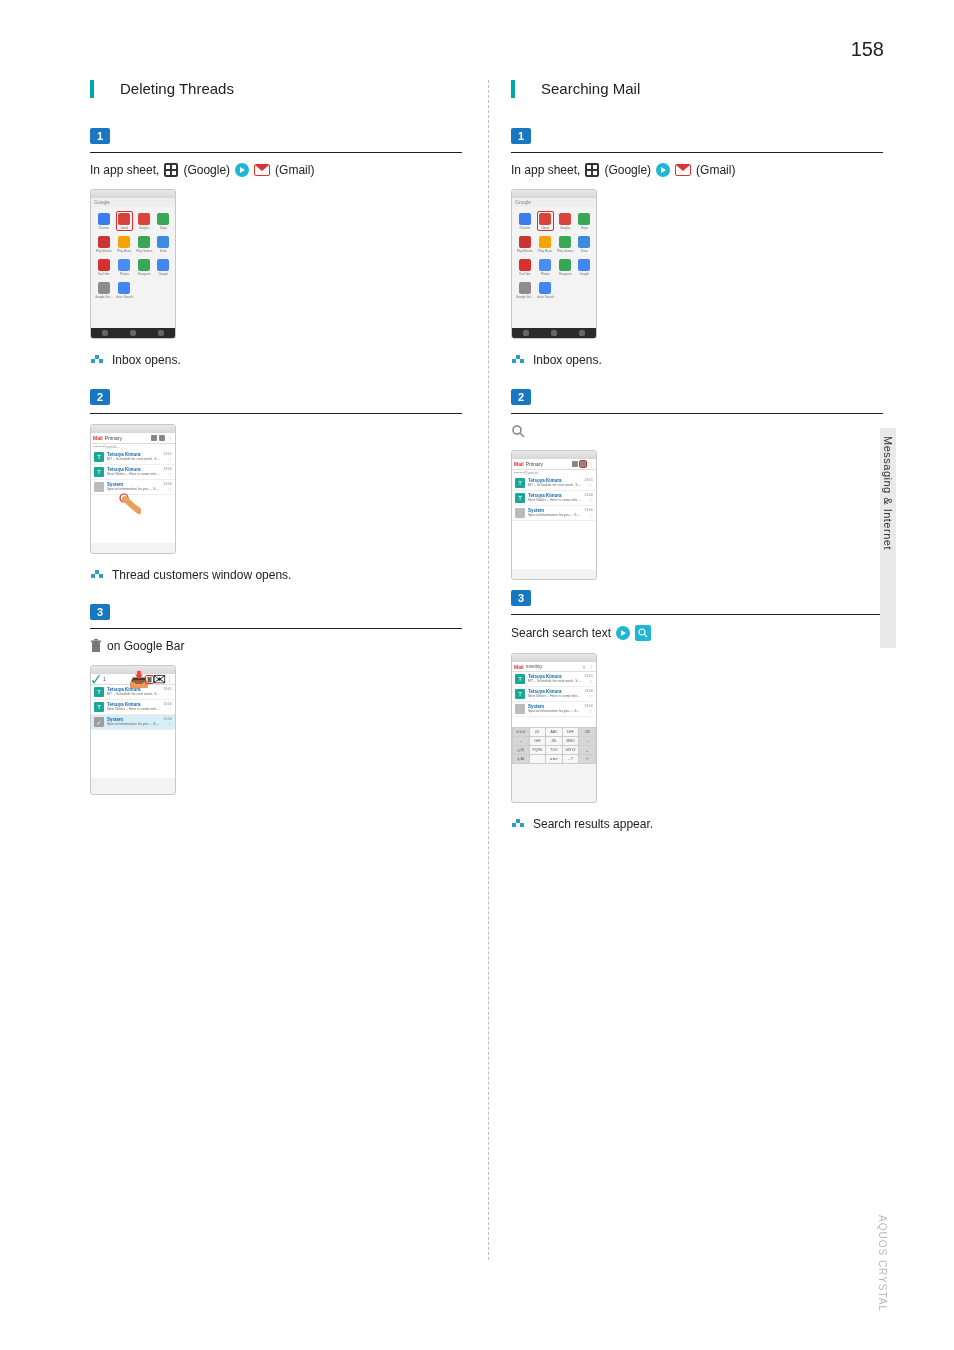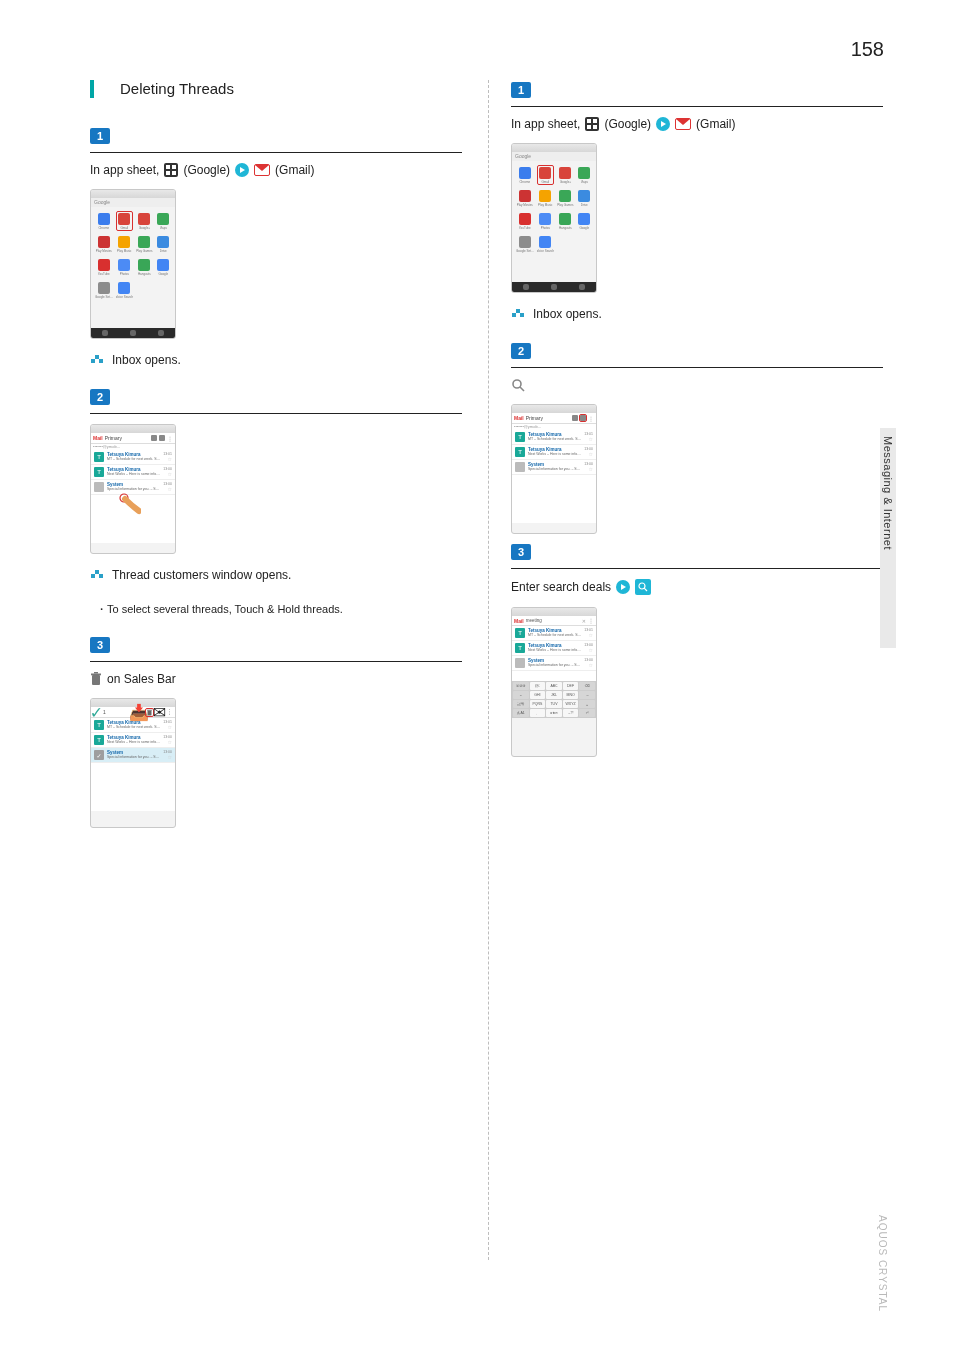--- a/index.html
+++ b/index.html
@@ -243,35 +243,34 @@
         <div class="note-line">
           <span class="result-icon">
               <svg viewBox="0 0 14 14">
                 <rect x="1" y="6" width="4" height="4" fill="#2aa0c8"></rect>
                 <rect x="5" y="2" width="4" height="4" fill="#2aa0c8"></rect>
                 <rect x="9" y="6" width="4" height="4" fill="#2aa0c8"></rect>
               </svg>
             </span>
           <span>Thread customers window opens.</span>
         </div>
-        <div class="sub-note">・To select several threads, Touch &amp; Hold threads.</div>
       </div>
 
       <div class="step-block">
         <span class="step-badge">3</span>
         <hr class="hr">
         <div class="flow-line">
           <span class="trash-icon">
               <svg viewBox="0 0 12 14">
                 <rect x="2" y="3" width="8" height="10" fill="#777" rx="1"></rect>
                 <rect x="1" y="1.5" width="10" height="1.8" fill="#777"></rect>
                 <rect x="4" y="0" width="4" height="1.5" fill="#777"></rect>
               </svg>
             </span>
-          <span>on Sales Bar</span>
+          <span>on Google Bar</span>
         </div>
         <div class="screenshot list" id="maillist-action">
             <div class="ss-status"></div>
             <div class="action-bar">
               <div class="ab-ic" style="color:#3a9">✓</div>
               <div class="ab-count">1</div>
               <div style="flex:1"></div>
               <div class="ab-ic">📥</div>
               <div class="ab-ic hlred">
                 <svg width="7" height="7" viewBox="0 0 12 14">
@@ -316,20 +315,24 @@
               </div>
             </div>
             <div style="height:48px;background:#fff"></div>
           </div>
       </div>
     </div>
 
     <div class="divider-v"></div>
 
     <div class="col right">
+      <div class="section-title">
+        <div class="bar"></div>
+        <div class="txt">Searching Mail</div>
+      </div>
 
       <div class="step-block">
         <span class="step-badge">1</span>
         <hr class="hr">
         <div class="flow-line">
           <span>In app sheet,</span>
           <span class="grid-icon"></span>
           <span>(Google)</span>
           <span class="icon-circle-arrow"></span>
           <span class="gmail-icon"></span>
@@ -470,21 +473,21 @@
               </div>
             </div>
             <div style="height:48px;background:#fff"></div>
           </div>
       </div>
 
       <div class="step-block">
         <span class="step-badge">3</span>
         <hr class="hr">
         <div class="flow-line">
-          <span>Enter search deals</span>
+          <span>Search search text</span>
           <span class="icon-circle-arrow"></span>
           <span class="search-btn">
               <svg viewBox="0 0 10 10">
                 <circle cx="4" cy="4" r="3" fill="none" stroke="#fff" stroke-width="1.2"></circle>
                 <line x1="6.2" y1="6.2" x2="9" y2="9" stroke="#fff" stroke-width="1.2"></line>
               </svg>
             </span>
         </div>
         <div class="screenshot" style="height:150px" id="maillist-searchresult">
             <div class="ss-status"></div>
@@ -544,17 +547,27 @@
               <div class="k">TUV</div>
               <div class="k">WXYZ</div>
               <div class="k dark">␣</div>
               <div class="k dark">あA1</div>
               <div class="k">、</div>
               <div class="k">α★π</div>
               <div class="k">...?!</div>
               <div class="k dark">⏎</div>
             </div>
           </div>
+        <div class="note-line">
+          <span class="result-icon">
+              <svg viewBox="0 0 14 14">
+                <rect x="1" y="6" width="4" height="4" fill="#2aa0c8"></rect>
+                <rect x="5" y="2" width="4" height="4" fill="#2aa0c8"></rect>
+                <rect x="9" y="6" width="4" height="4" fill="#2aa0c8"></rect>
+              </svg>
+            </span>
+          <span>Search results appear.</span>
+        </div>
       </div>
     </div>
 
   </div>
 </div>
 
 </body></html>

